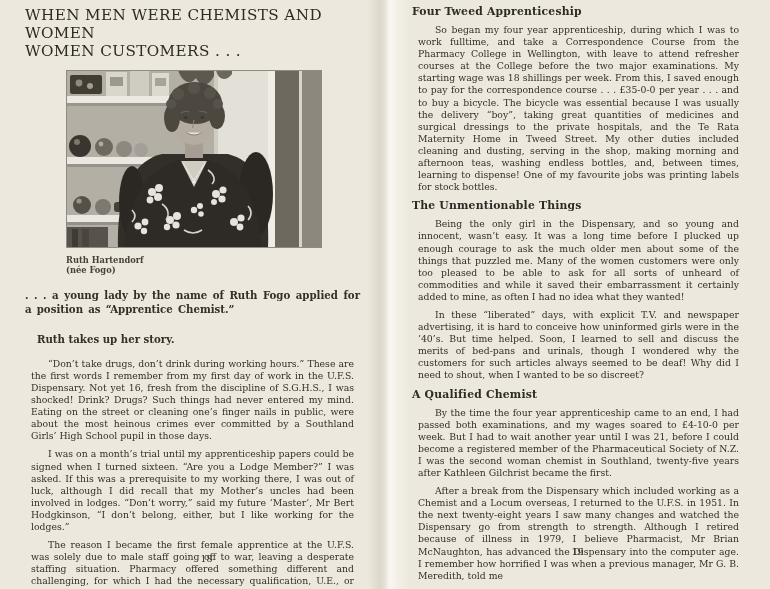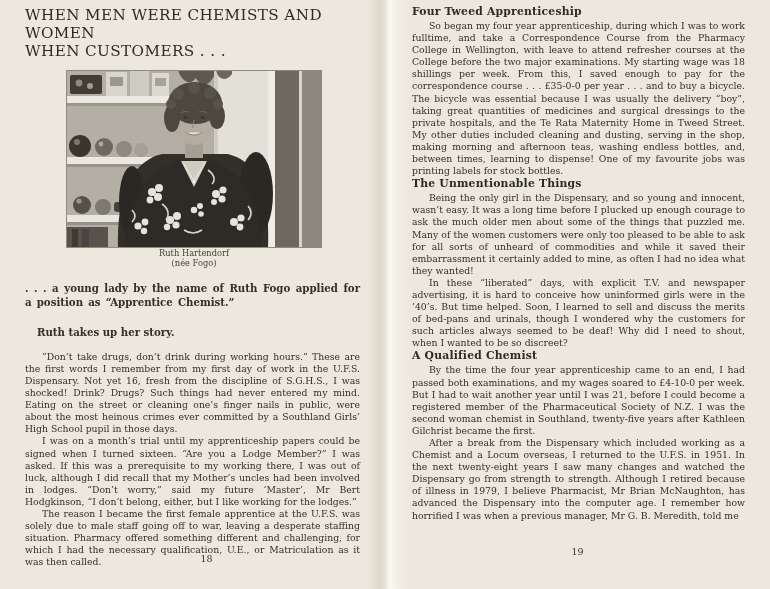--- a/index.html
+++ b/index.html
@@ -28,30 +28,30 @@
   .content-l { position: absolute; left: 25px; top: 7px; width: 335px; }
   .content-r { position: absolute; left: 27px; top: 5px; width: 333px; }
 
   h1.book-title {
     margin: 0; font-size: 15.2px; line-height: 1.18; font-weight: normal;
     letter-spacing: 0.4px; color: #2e2b26;
   }
   figure.photo { margin: 9px 0 0 41px; width: 256px; }
   .photo-frame { width: 256px; height: 178px; display: block; }
   figcaption {
-    text-align: center;
-    font-size: 8.3px; line-height: 10px; color: #45413a;
+    margin-top: 7px; 
+    font-size: 8.3px; line-height: 10px; color: #45413a; font-weight: bold;
   }
   .intro-lead {
     margin: 13px 0 16px 0; font-weight: bold; font-size: 10.2px;
     line-height: 14px; text-align: justify; word-spacing: 1.6px;
   }
   .intro-sub { margin: 12px; font-weight: bold; font-size: 10.2px; line-height: 14px; }
   p.body-par {
-    margin: 0; font-size: 9.3px; line-height: 12.1px;
+    margin: 6px; font-size: 9.3px; line-height: 12.1px;
     text-align: justify; text-indent: 17px;
   }
   .first-par { margin-top: 2px; }
   h2.section-head {
     margin: 0 0 2px 0; font-size: 10.8px; font-weight: bold;
     letter-spacing: 0.2px; line-height: 13px; color: #2e2b26;
   }
   .head-gap { margin-top: 7px; }
   .page-number {
     position: absolute; left: 0; width: 100%; text-align: center;
@@ -61,21 +61,21 @@
   .pn-right { top: 546px; }
 </style>
 </head>
 <body>
 
 <div class="spread">
 
   <div class="page page-left">
     <div class="content-l">
 
-      <h1 class="book-title"><span>WHEN MEN WERE CHEMISTS AND WOMEN</span><br><span>WHEN CUSTOMERS . . .</span></h1>
+      <h1 class="book-title"><span>WHEN MEN WERE CHEMISTS AND WOMEN</span><br><span>WOMEN CUSTOMERS . . .</span></h1>
 
       <figure class="photo">
         <svg class="photo-frame" viewBox="0 0 256 178" aria-hidden="true">
 
           <rect width="256" height="178" fill="#b3afa5"></rect>
 
           <rect x="148" y="0" width="62" height="178" fill="#cfccc4"></rect>
           <rect x="152" y="0" width="50" height="118" fill="#e3e0d8"></rect>
           <rect x="202" y="0" width="7" height="178" fill="#efede6"></rect>
           <rect x="209" y="0" width="24" height="178" fill="#6e695f"></rect>

